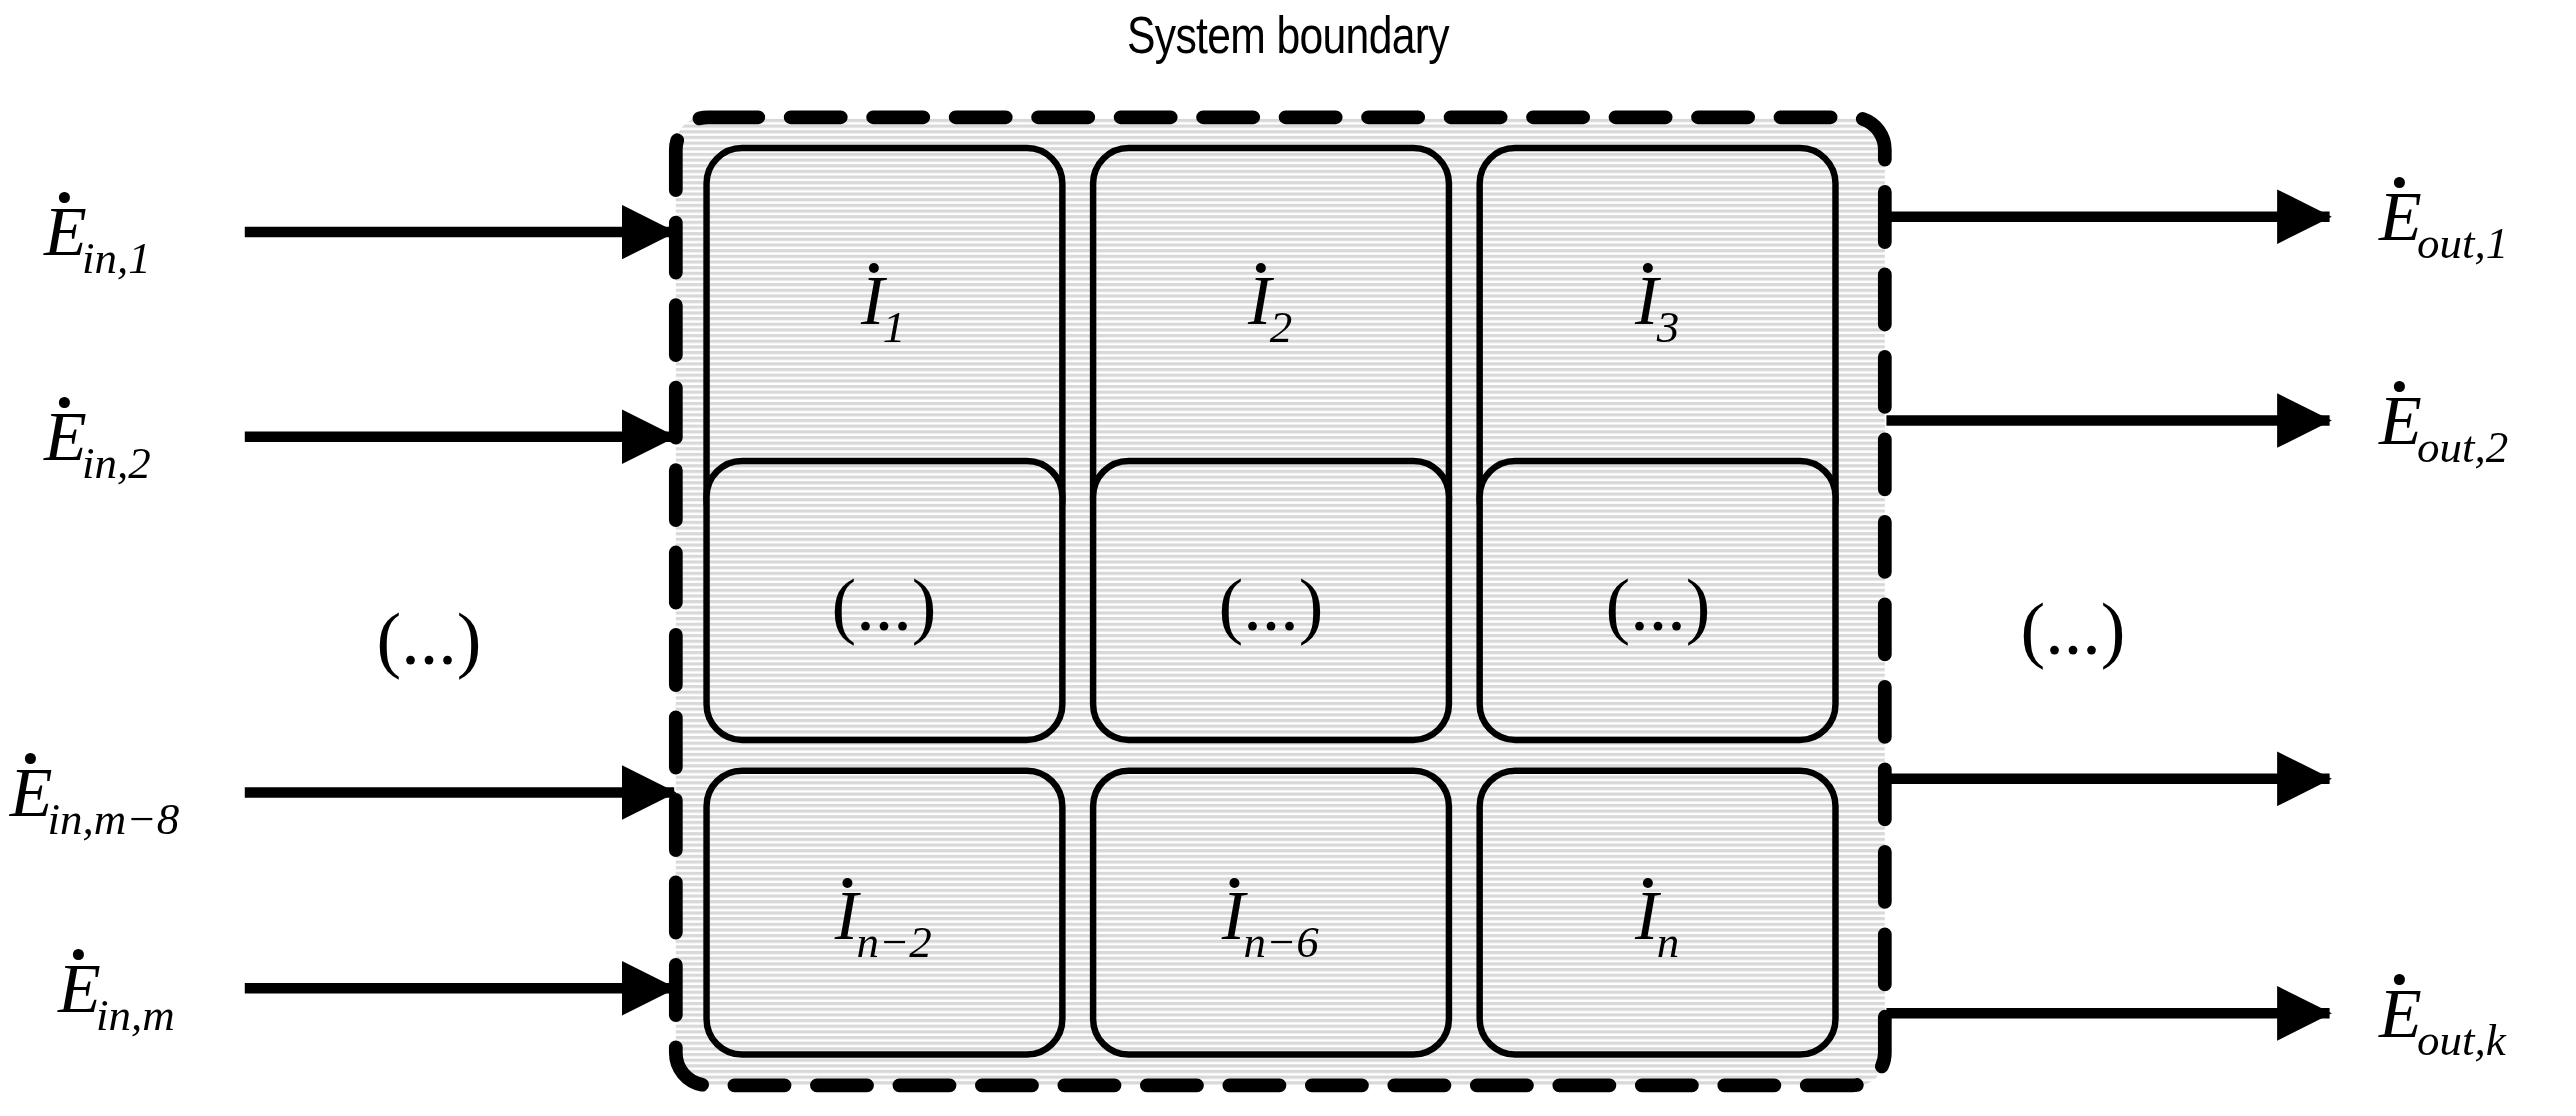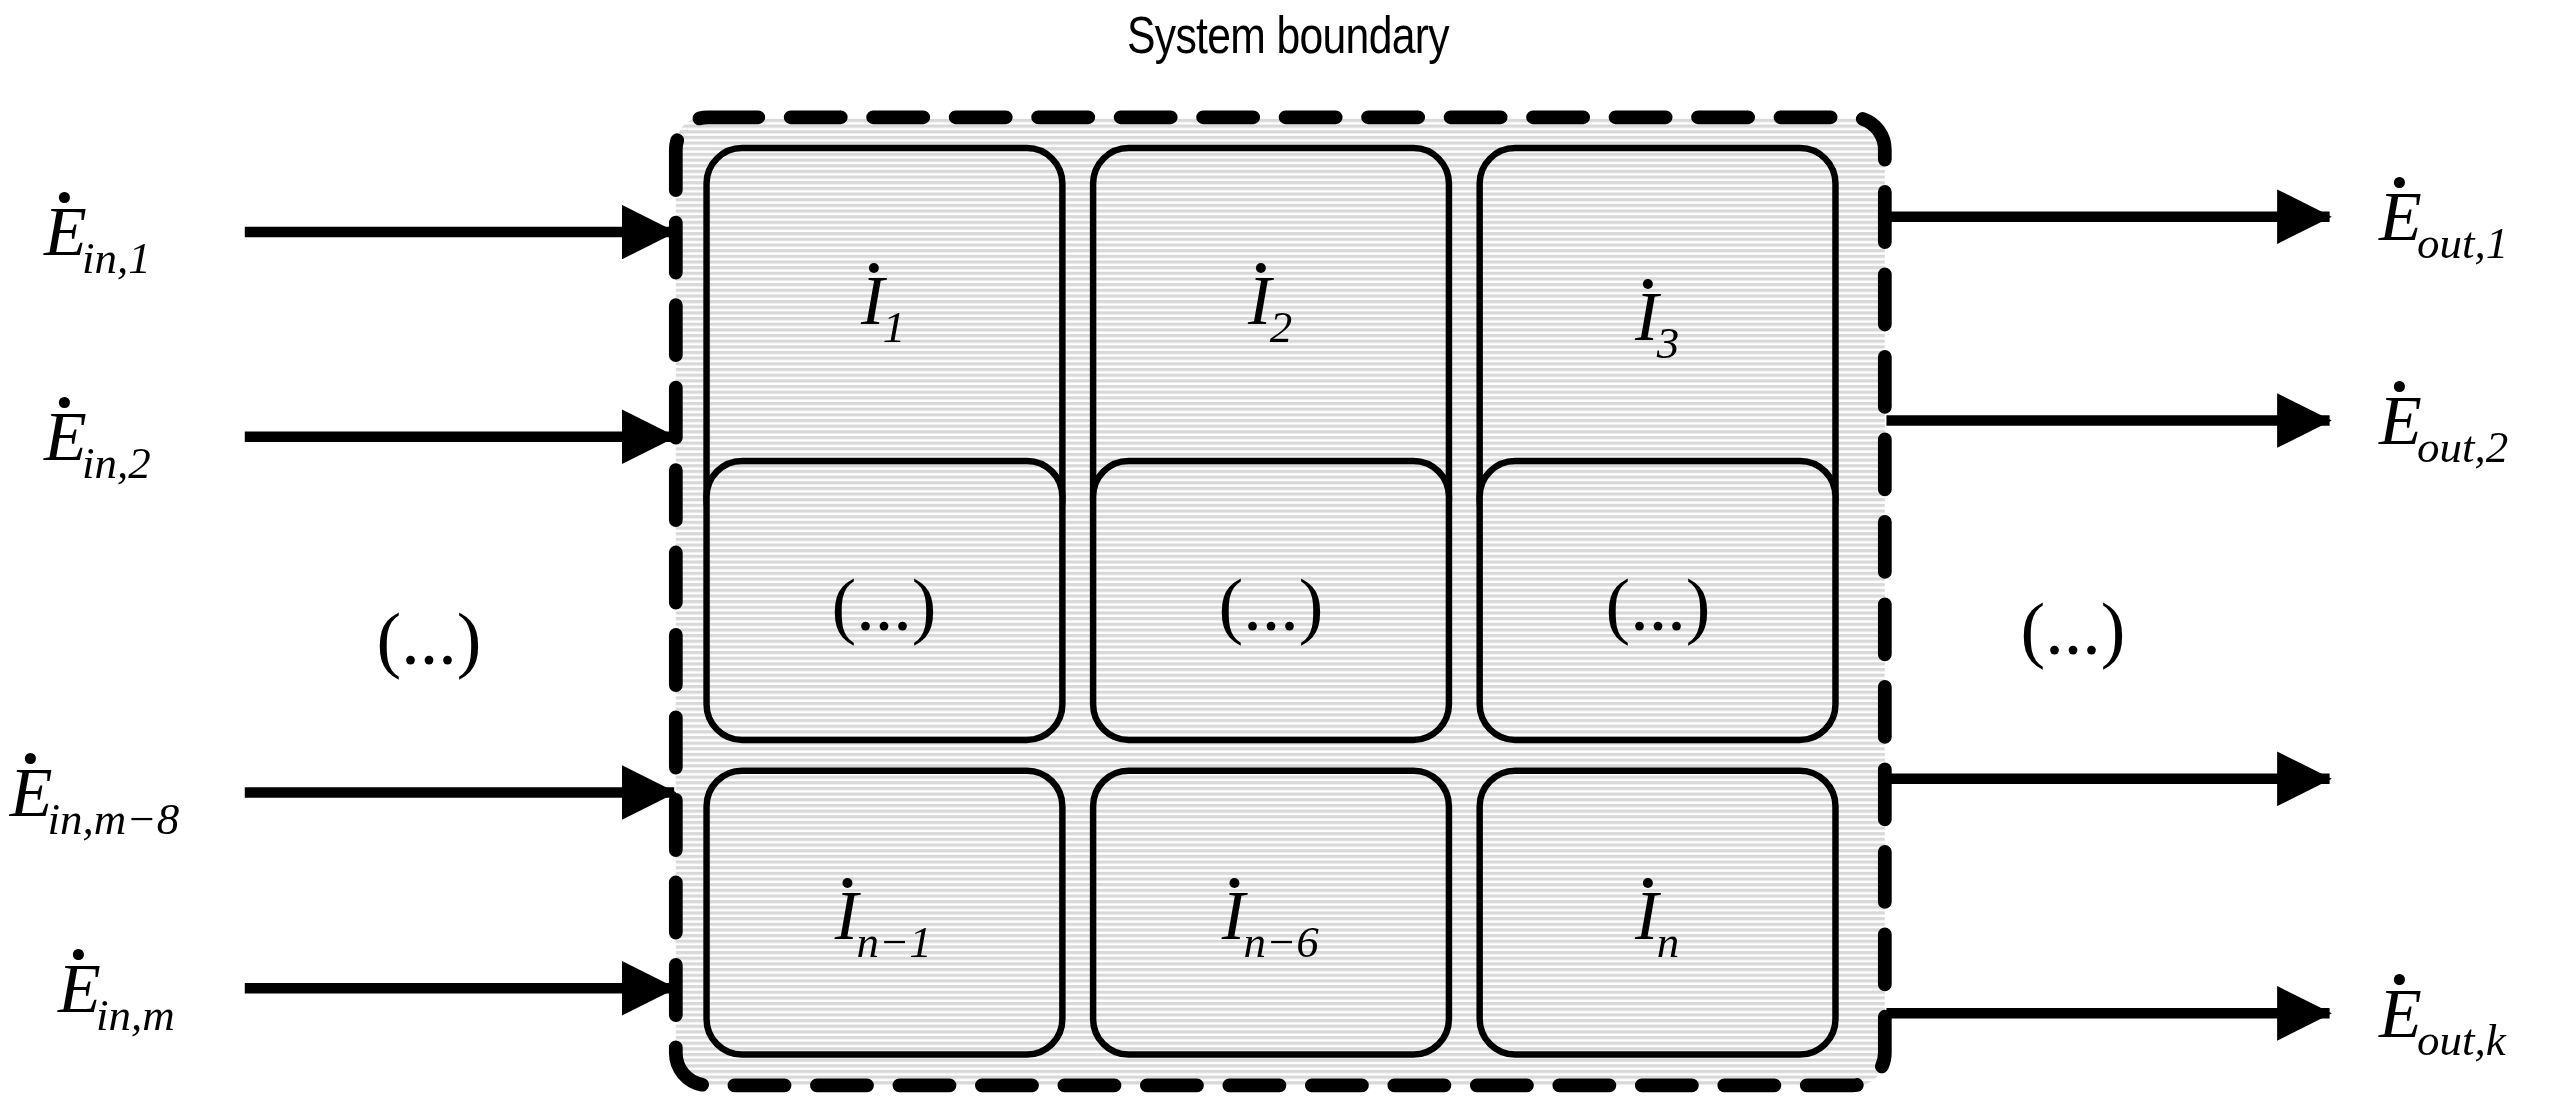--- a/index.html
+++ b/index.html
@@ -155,32 +155,32 @@
   <div class="ilabel" style="left:884px;top:301px;">
     <span class="dotwrap"><span class="base">I</span>
       <span class="dot"></span></span><span class="sub">1</span>
   </div>
 
   <div class="ilabel" style="left:1271px;top:301px;">
     <span class="dotwrap"><span class="base">I</span>
       <span class="dot"></span></span><span class="sub">2</span>
   </div>
 
-  <div class="ilabel" style="left:1658px;top:301px;margin-top:16px;">
+  <div class="ilabel" style="left:1658px;top:301px;">
     <span class="dotwrap"><span class="base">I</span>
       <span class="dot"></span></span><span class="sub">3</span>
   </div>
 
   <div class="ellipsis" style="left:884px;top:605px;">(...)</div>
   <div class="ellipsis" style="left:1271px;top:605px;">(...)</div>
   <div class="ellipsis" style="left:1658px;top:605px;">(...)</div>
 
   <div class="ilabel" style="left:884px;top:916px;">
     <span class="dotwrap"><span class="base">I</span>
-      <span class="dot"></span></span><span class="sub">n−1</span>
+      <span class="dot"></span></span><span class="sub">n−2</span>
   </div>
 
   <div class="ilabel" style="left:1271px;top:916px;">
     <span class="dotwrap"><span class="base">I</span>
       <span class="dot"></span></span><span class="sub">n−6</span>
   </div>
 
   <div class="ilabel" style="left:1658px;top:916px;">
     <span class="dotwrap"><span class="base">I</span>
       <span class="dot"></span></span><span class="sub">n</span>

